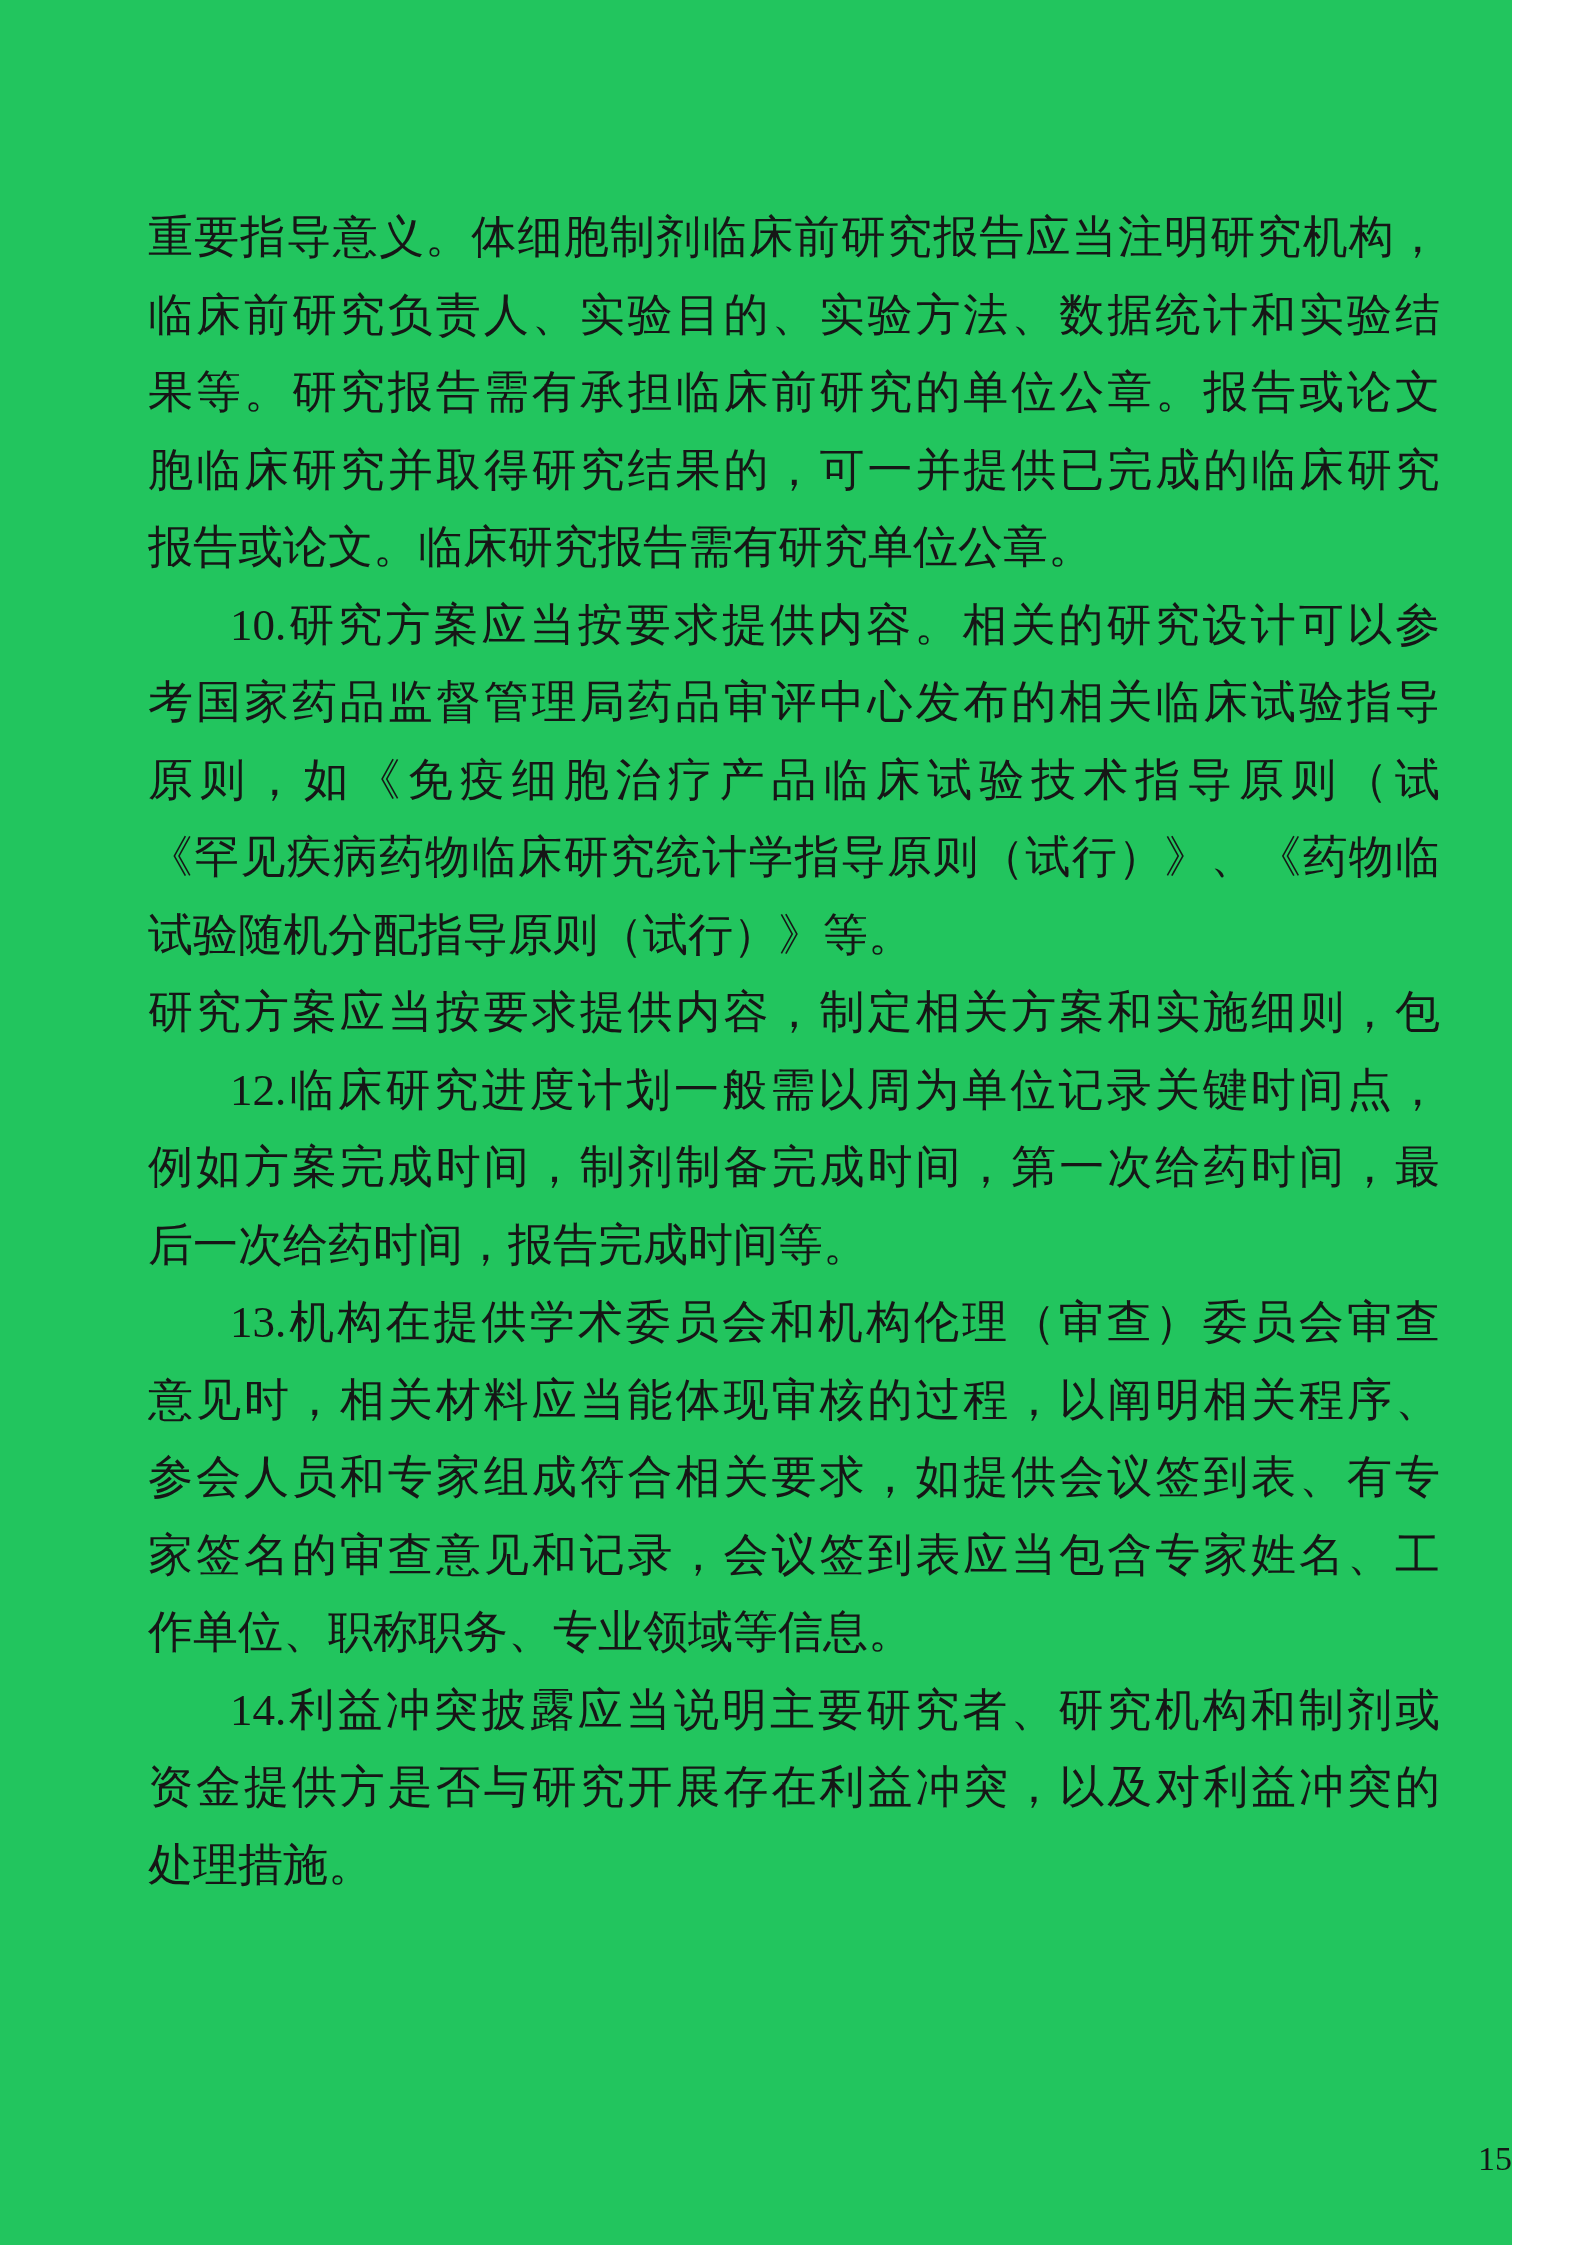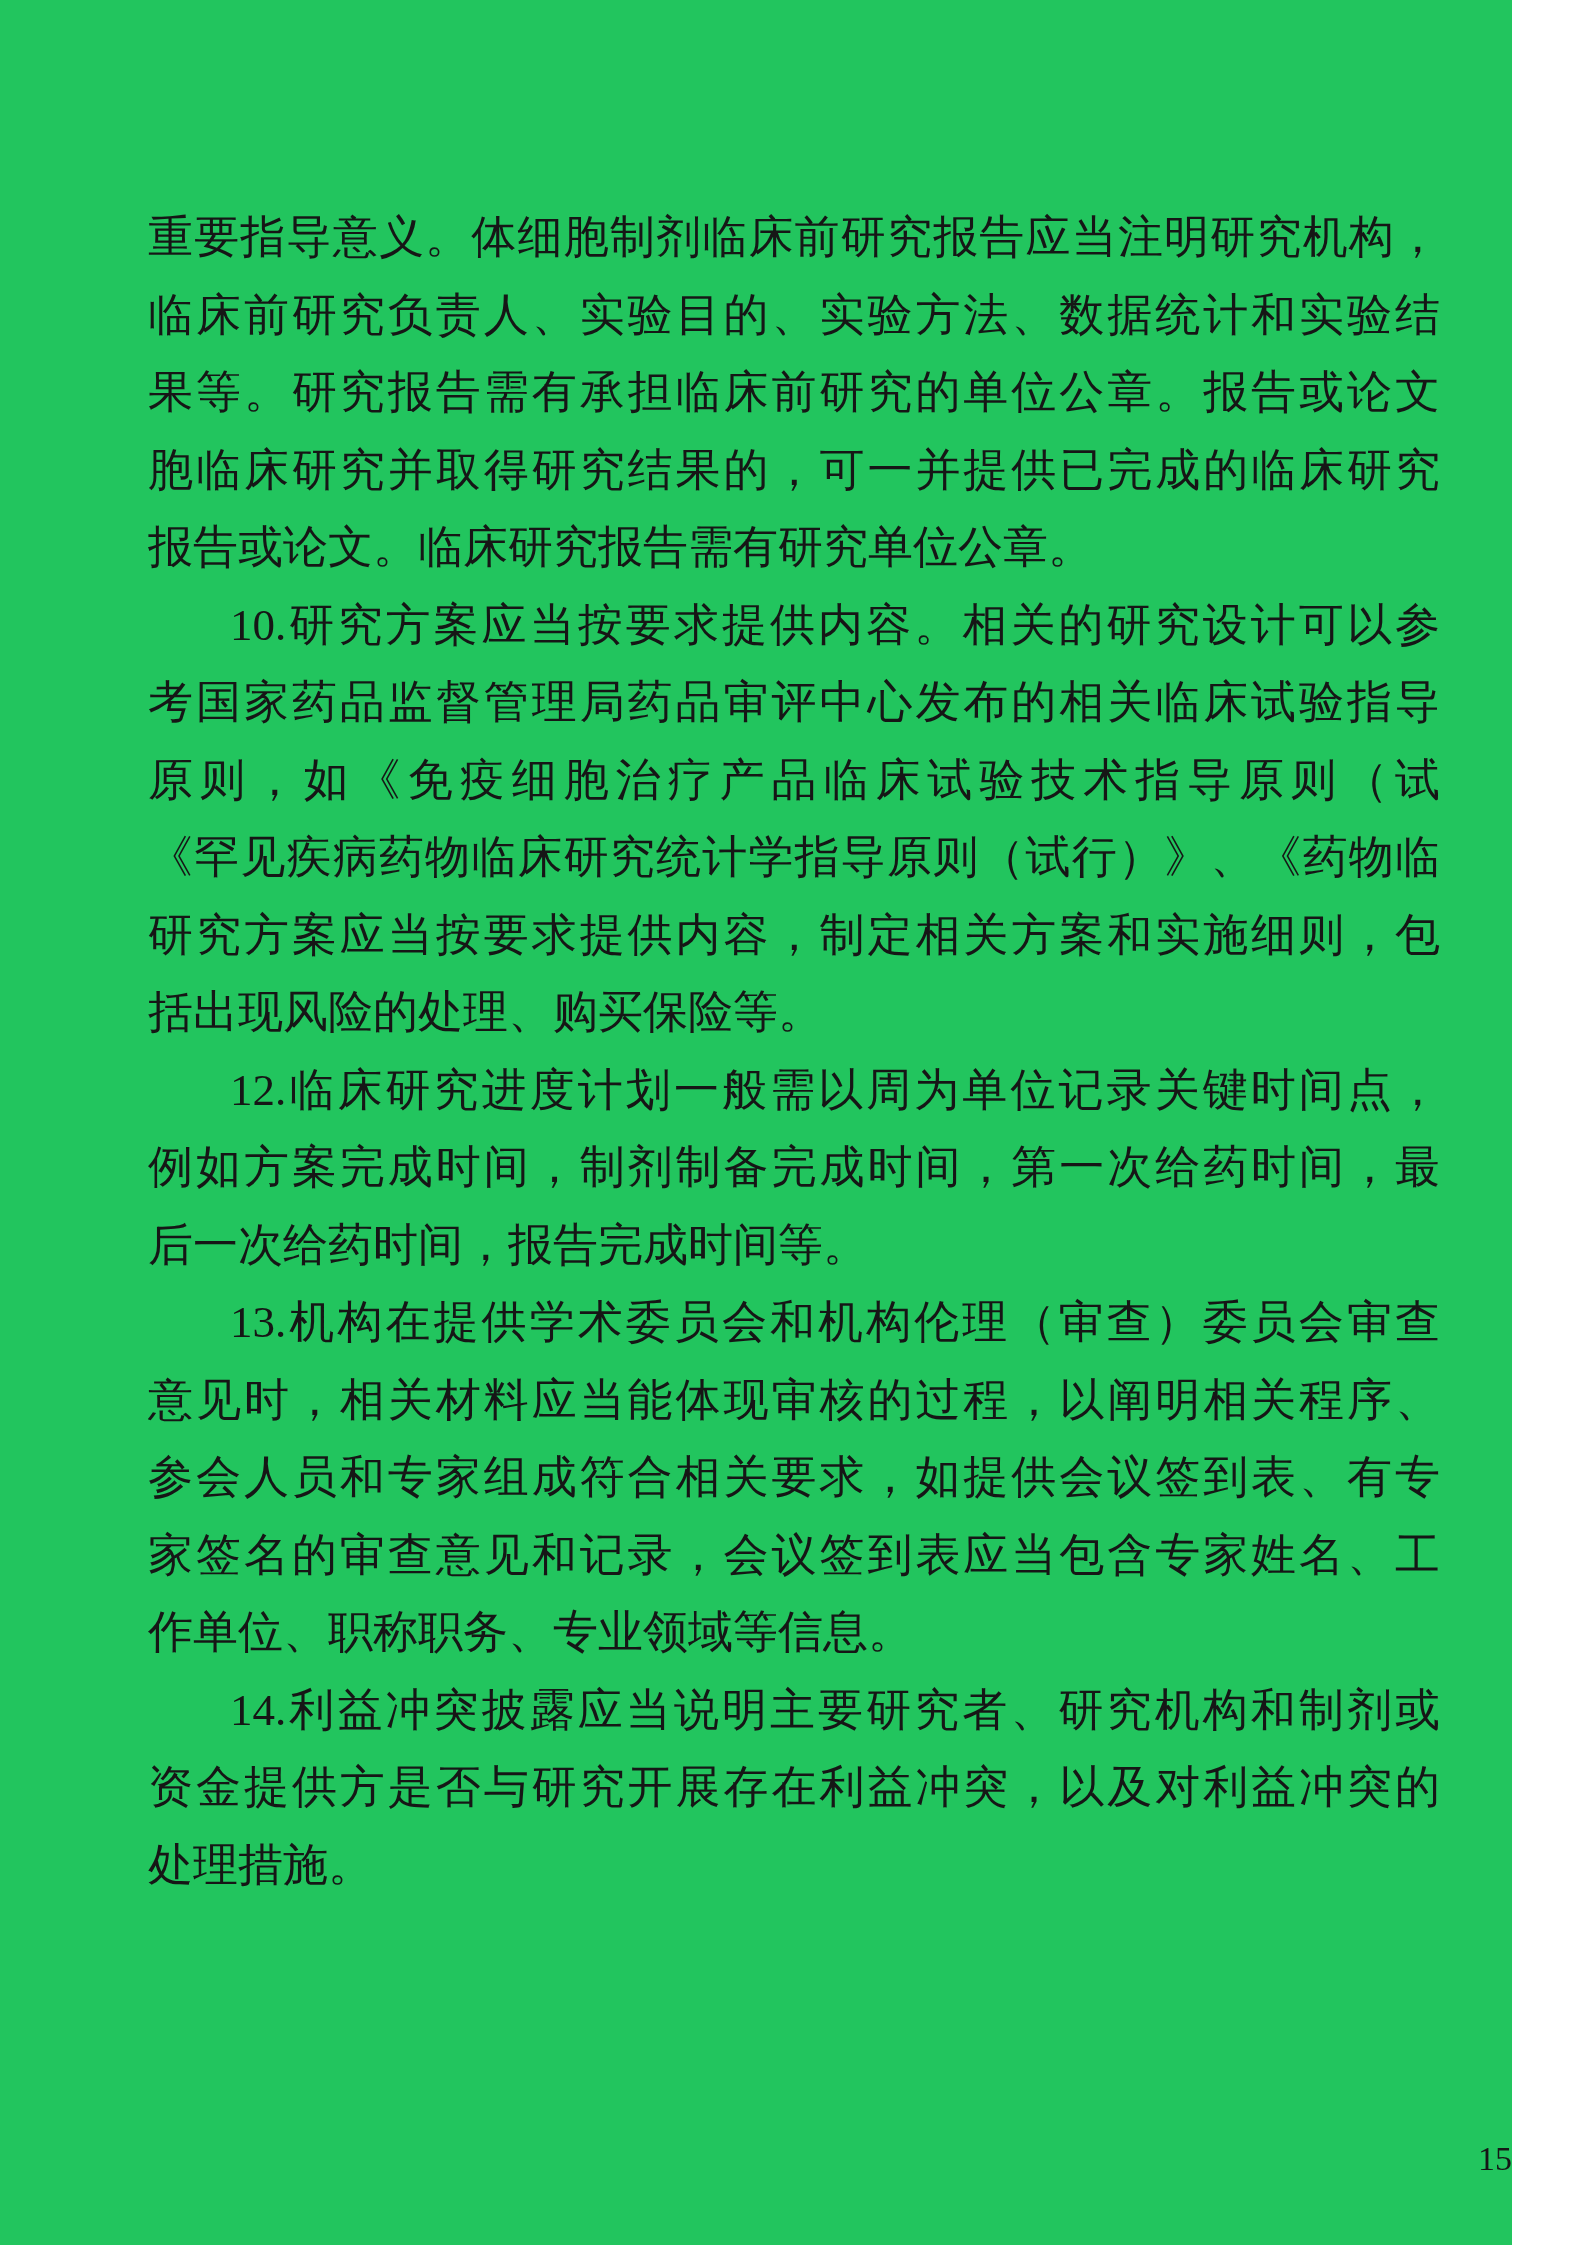--- a/index.html
+++ b/index.html
@@ -56,24 +56,24 @@
         <div class="line">临床前研究负责人、实验目的、实验方法、数据统计和实验结</div>
         <div class="line">果等。研究报告需有承担临床前研究的单位公章。报告或论文</div>
         <div class="line">胞临床研究并取得研究结果的，可一并提供已完成的临床研究</div>
         <div class="line last">报告或论文。临床研究报告需有研究单位公章。</div>
       </div>
       <div class="para indent">
         <div class="line first">10.研究方案应当按要求提供内容。相关的研究设计可以参</div>
         <div class="line">考国家药品监督管理局药品审评中心发布的相关临床试验指导</div>
         <div class="line">原则，如《免疫细胞治疗产品临床试验技术指导原则（试行）》、</div>
         <div class="line">《罕见疾病药物临床研究统计学指导原则（试行）》、《药物临床</div>
+        <div class="line last">试验随机分配指导原则（试行）》等。</div>
       </div>
       <div class="para indent">
         <div class="line">研究方案应当按要求提供内容，制定相关方案和实施细则，包</div>
-        <div class="line last">括出现风险的处理、购买保险等。</div>
       </div>
       <div class="para indent">
         <div class="line first">12.临床研究进度计划一般需以周为单位记录关键时间点，</div>
         <div class="line">例如方案完成时间，制剂制备完成时间，第一次给药时间，最</div>
         <div class="line last">后一次给药时间，报告完成时间等。</div>
       </div>
       <div class="para indent">
         <div class="line first">13.机构在提供学术委员会和机构伦理（审查）委员会审查</div>
         <div class="line">意见时，相关材料应当能体现审核的过程，以阐明相关程序、</div>
         <div class="line">参会人员和专家组成符合相关要求，如提供会议签到表、有专</div>

